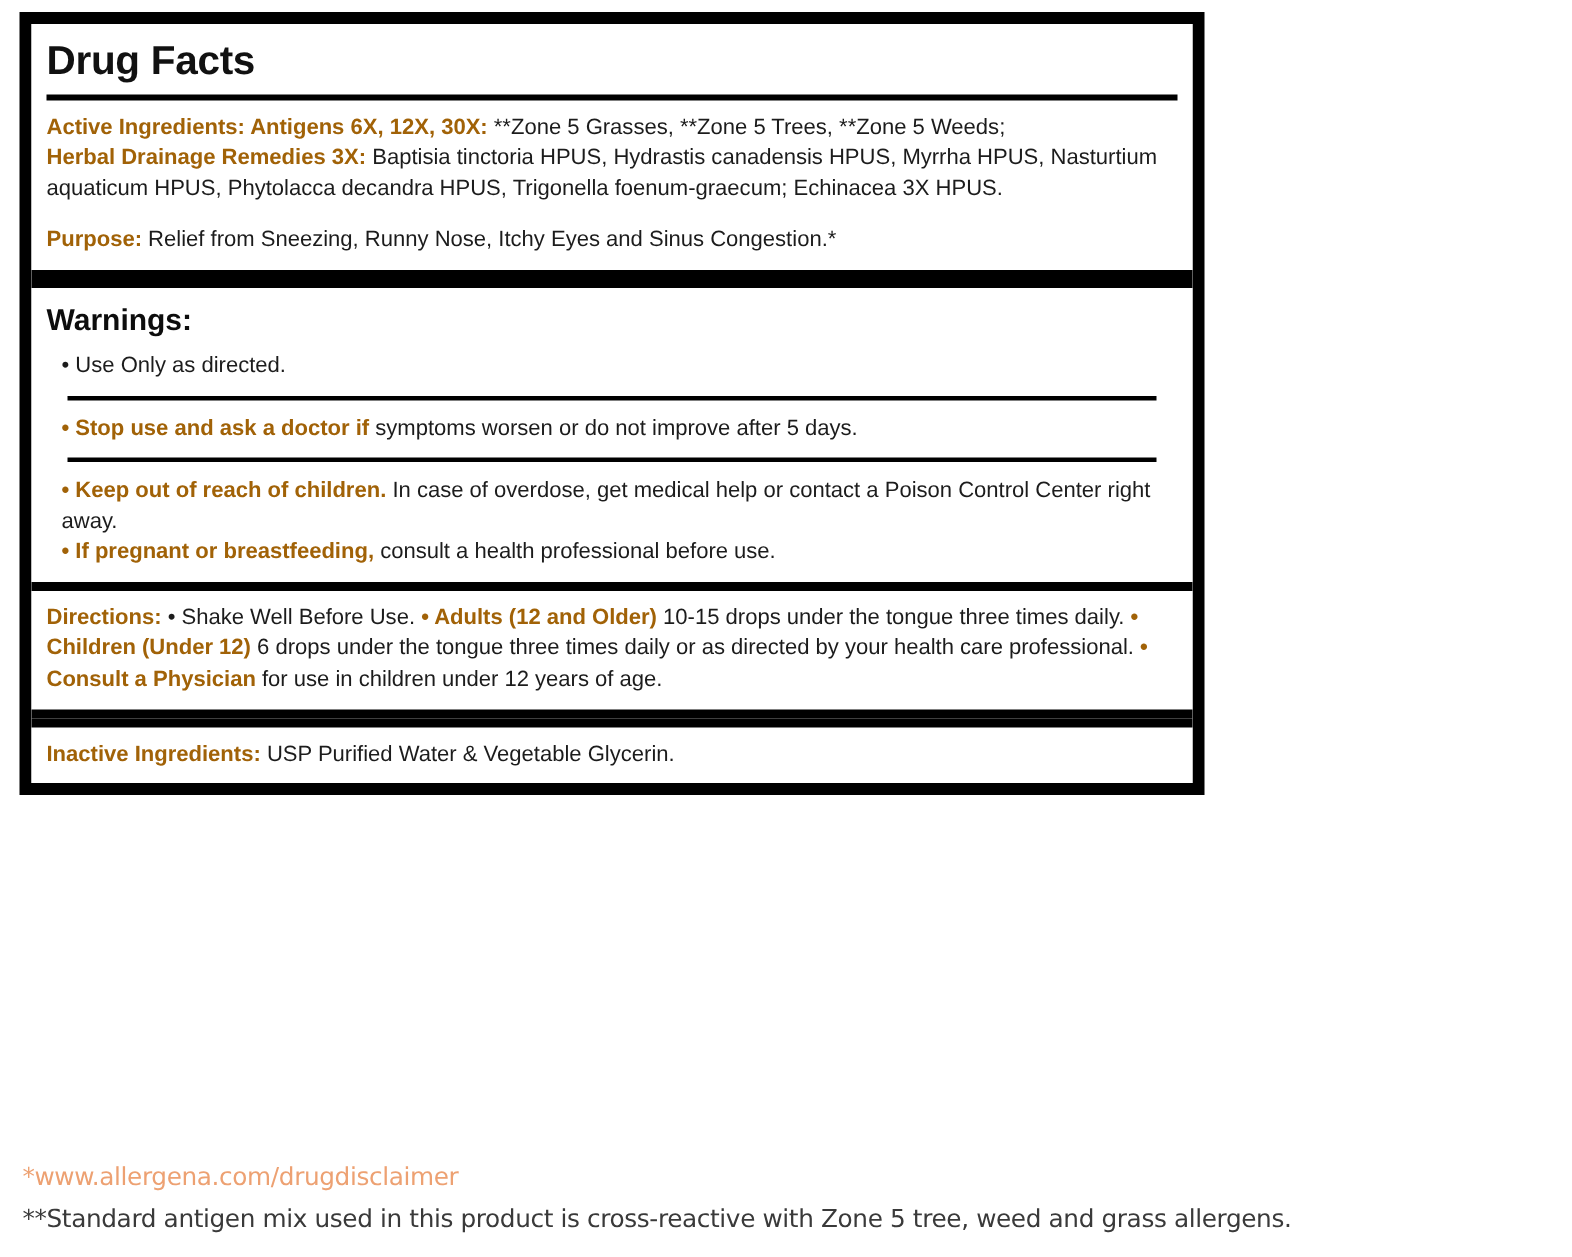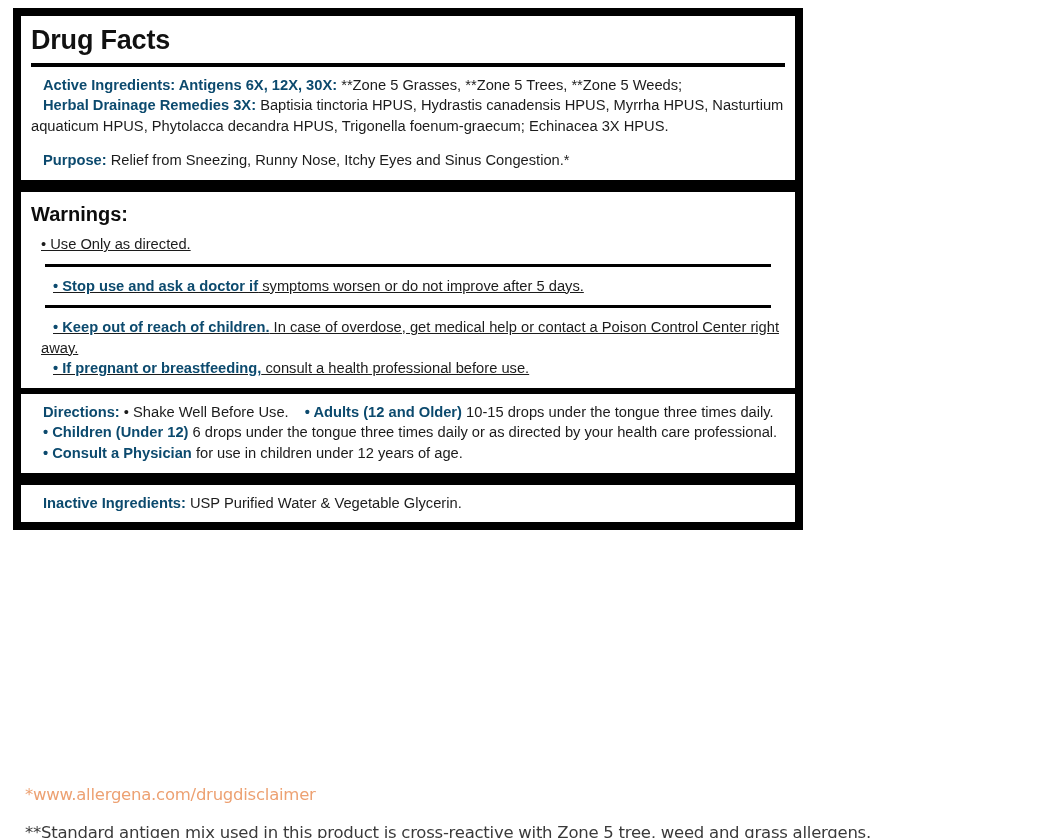--- a/index.html
+++ b/index.html
@@ -60,22 +60,21 @@
     color: #1c1c1c;
   }
   .df-section p + p {
     margin-top: 0;
   }
   .df-section p.gap-above {
     margin-top: 14px;
   }
   b, .b {
     font-weight: bold;
-    color: #0c4a6e;
-    margin-left: 12px;
+    color: #a16207;
   }
 
   
   .df-sep {
     height: 6px;
     background: #000000;
   }
 
   
   .df-subsep {
@@ -91,40 +90,39 @@
     line-height: 1.4;
     margin: 0 0 6px 0;
     color: #0d0d0d;
   }
   .warn-item {
     font-size: 14.7px;
     line-height: 1.40;
     margin: 0;
     padding-left: 10px;
     color: #1c1c1c;
-    text-decoration: underline;
   }
   .warn-group {
     padding: 0 0 0 0;
   }
 
   
   .footnotes {
     position: absolute;
     left: 13px;
     top: 770px;
     width: 1030px;
     font-family: "DejaVu Sans", sans-serif;
     font-size: 16.5px;
     line-height: 1.55;
     color: #333333;
     letter-spacing: -0.25px;
   }
   .footnote {
-    margin: 12px;
+    margin: 2px;
     white-space: nowrap;
   }
   .footnote-link {
     color: #eda172;
   }
   .footnote-plain {
     color: #3a3a3a;
   }
 </style>
 </head>

